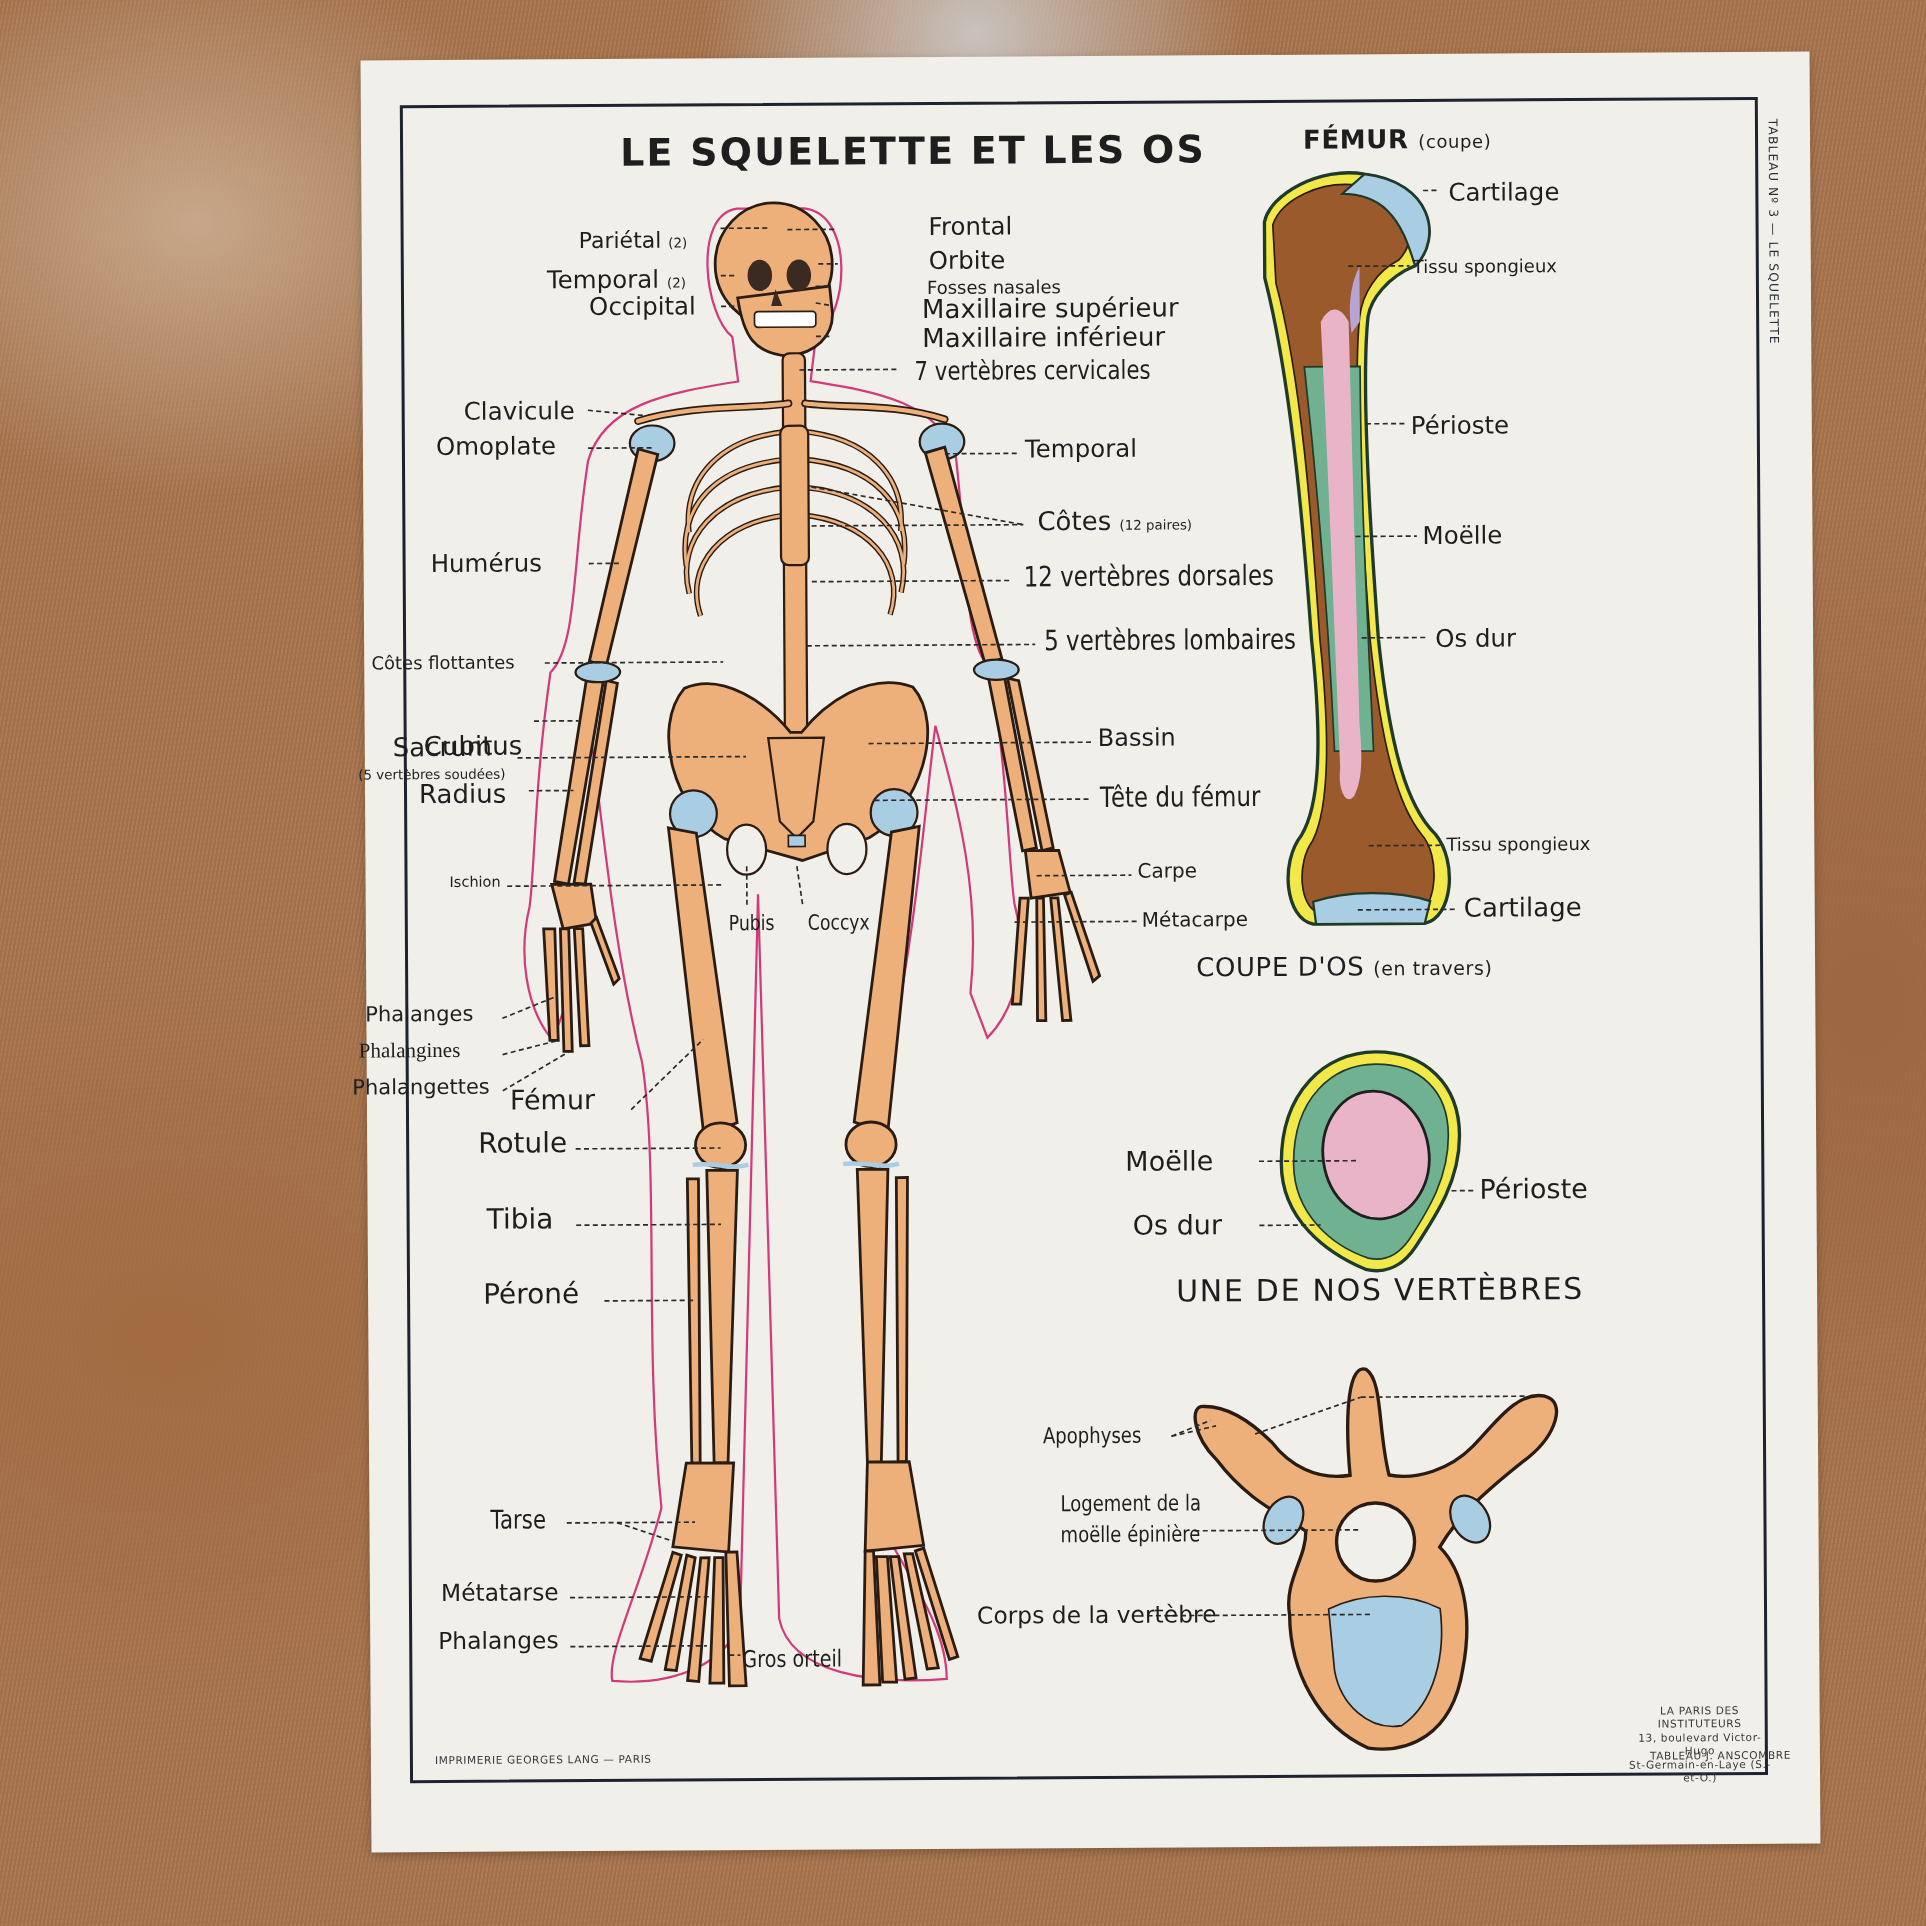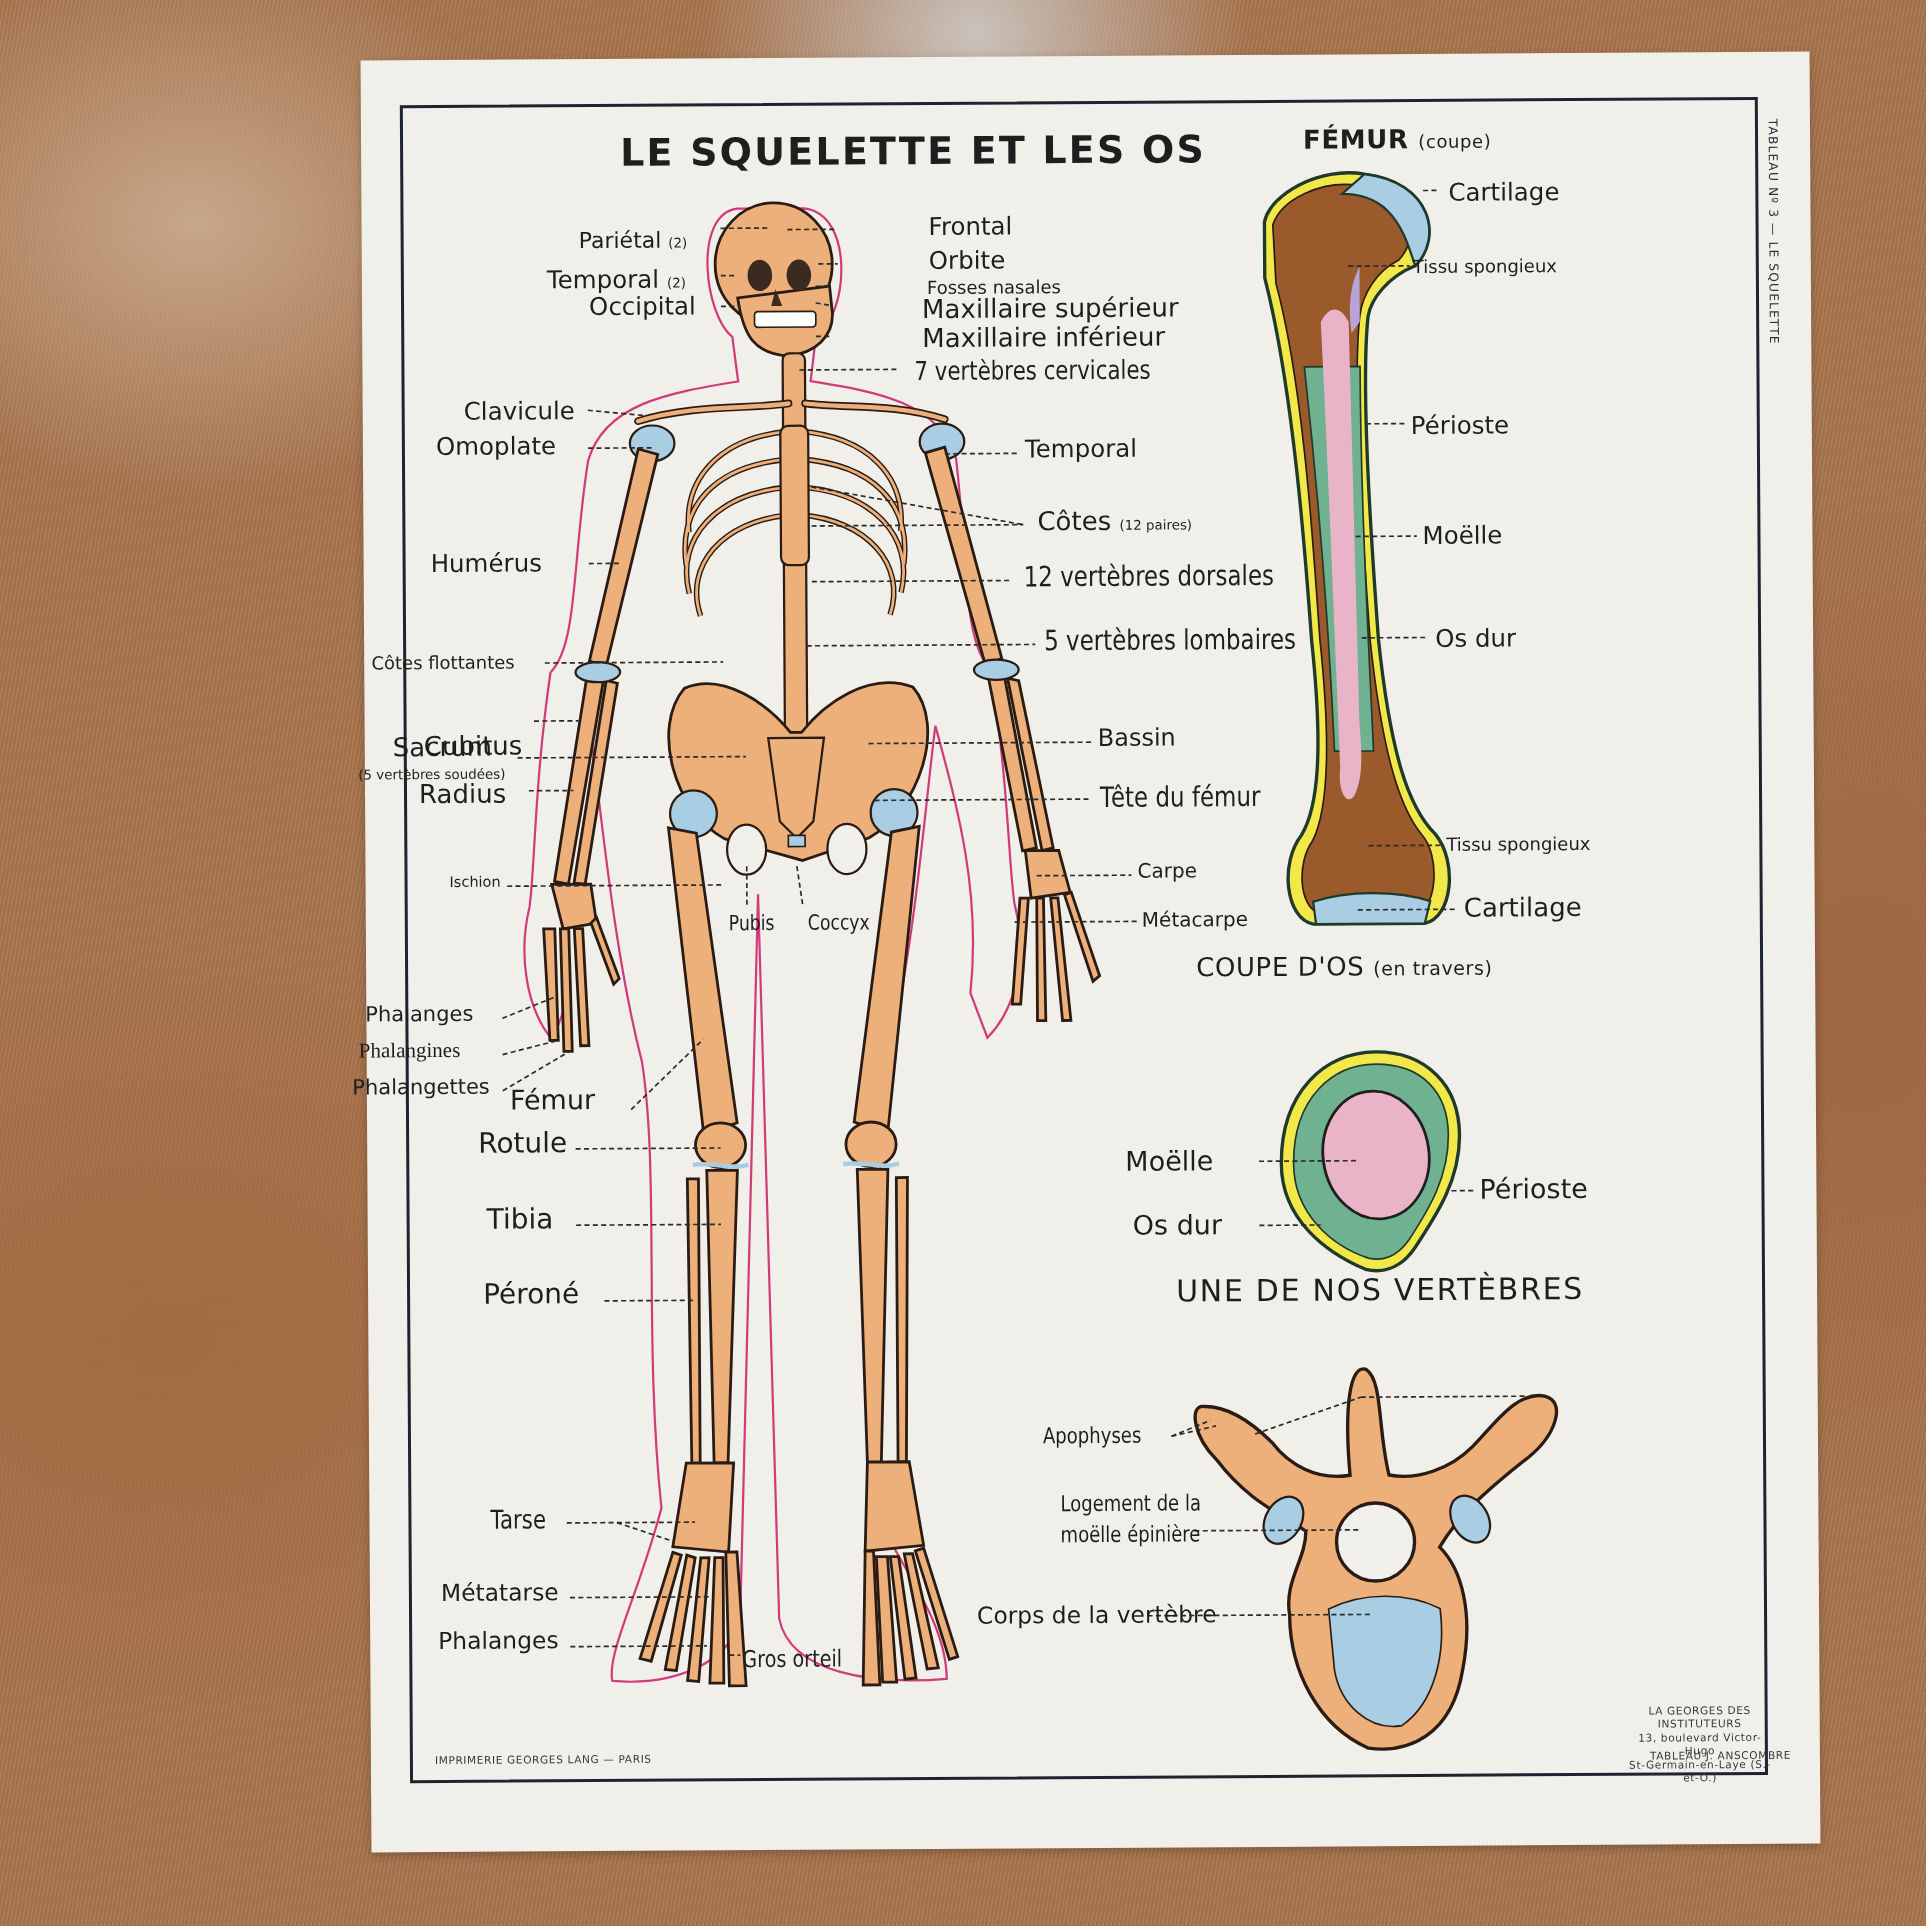--- a/index.html
+++ b/index.html
@@ -304,19 +304,19 @@
       <line x1="1395" y1="2800" x2="1800" y2="2800"></line>
     </g>
   </svg>
   <div class="lbl cond" style="left:674px; top:1367px; font-size:22px;">Apophyses</div>
   <div class="lbl cond" style="left:691px; top:1435px; font-size:22px;">Logement de la</div>
   <div class="lbl cond" style="left:691px; top:1466px; font-size:22px;">moëlle épinière</div>
   <div class="lbl" style="left:607px; top:1545px; font-size:23.4px;">Corps de la vertèbre</div>
 
   <div class="footer" style="left:64px; top:1694px;">IMPRIMERIE GEORGES LANG — PARIS</div>
   <div class="footer" style="left:1254px; top:1652px; text-align:center; width:150px;">
-    <div>LA GEORGES DES INSTITUTEURS</div>
+    <div>LA PARIS DES INSTITUTEURS</div>
     <div>13, boulevard Victor-Hugo</div>
     <div>St-Germain-en-Laye (S.-et-O.)</div>
   </div>
   <div class="footer" style="left:1279px; top:1697px;">TABLEAU J. ANSCOMBRE</div>
 </div>
 
 
 </body></html>

